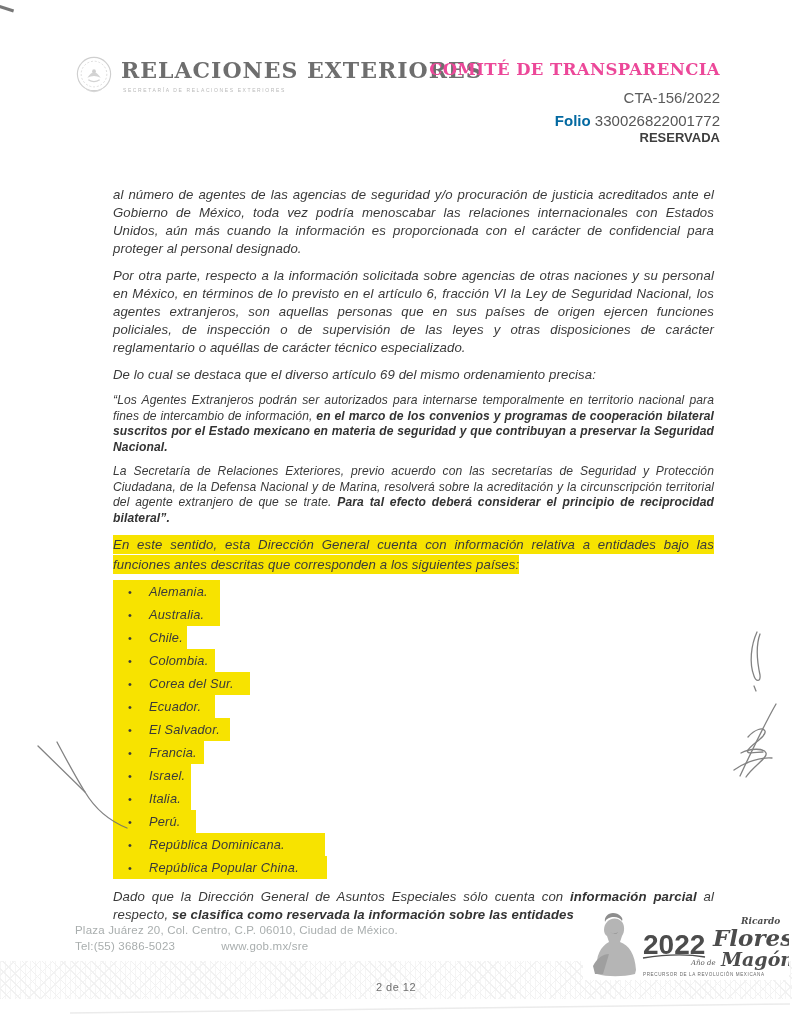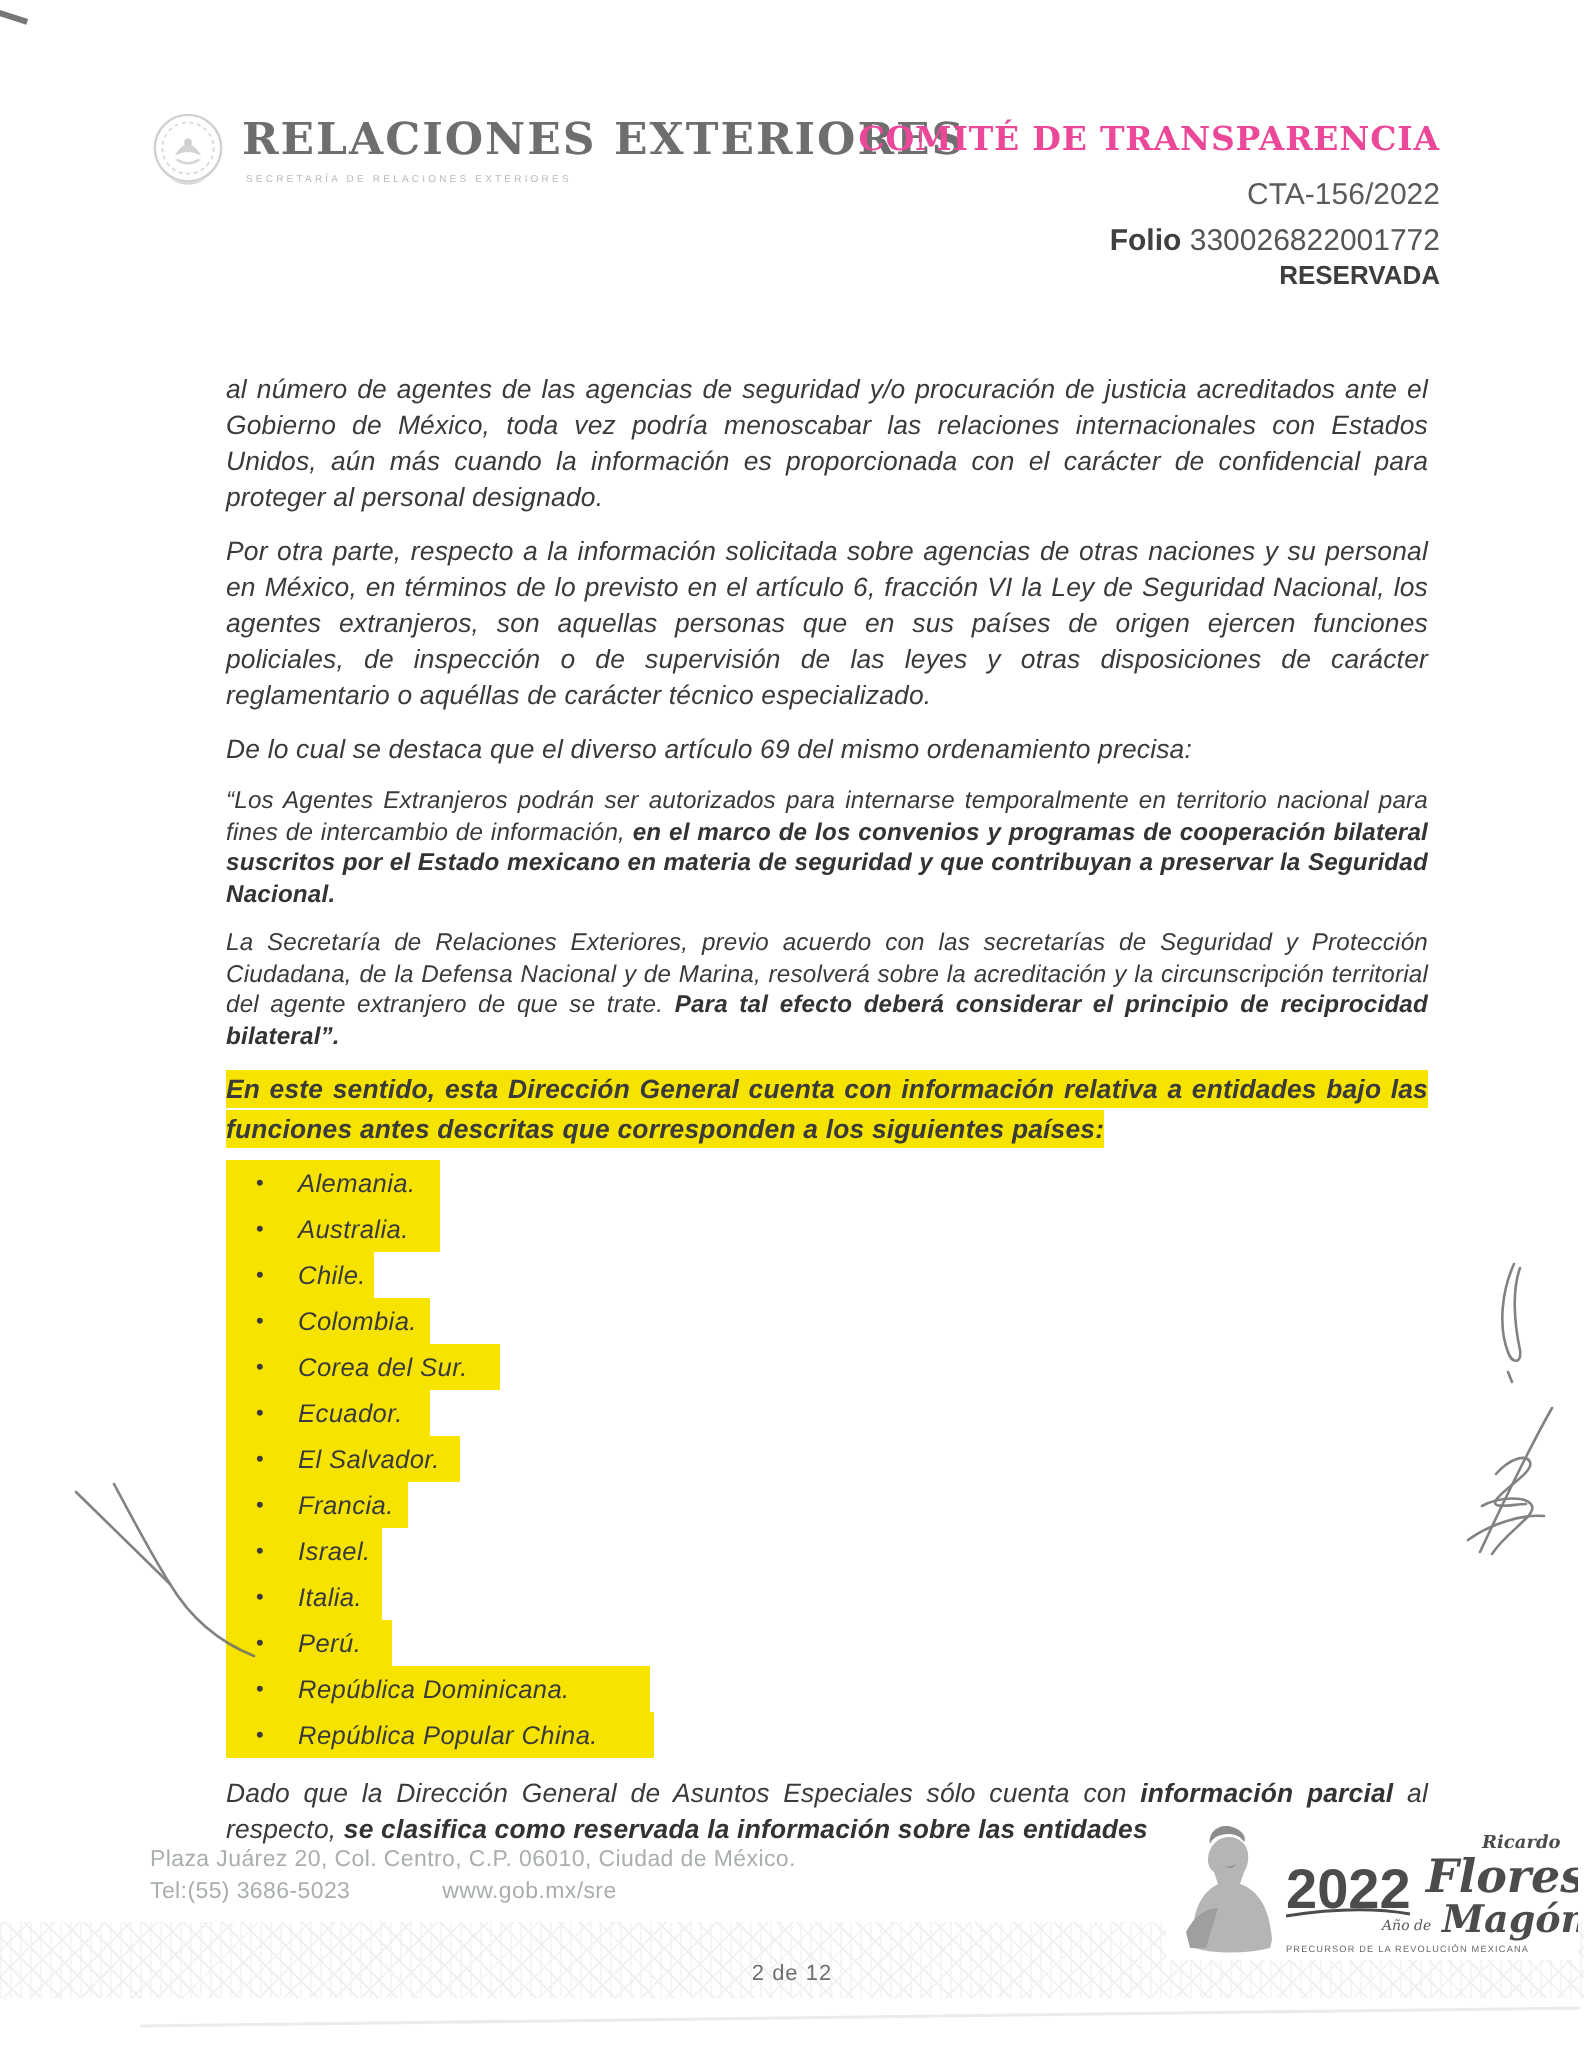--- a/index.html
+++ b/index.html
@@ -28,33 +28,33 @@
   .logo-sub {
     font-size: 5px; letter-spacing: 1.6px; color: #b9b9b9; margin-top: 4px; margin-left: 2px;
     white-space: nowrap;
   }
   .committee-block { position: absolute; right: 72px; top: 60px; width: 330px; text-align: right; }
   .committee-title {
     font-family: "DejaVu Serif", serif; font-weight: bold; font-size: 16.5px;
     letter-spacing: .4px; color: #ec4899; margin-bottom: 10px;
   }
   .committee-line { font-size: 15px; color: #555555; line-height: 17px; }
-  .committee-line b { color: #404040; }
+  .committee-line b { color: #0369a1; }
   .committee-ref { margin-bottom: 6px; color: #5b5b5b; }
   .committee-reserved { font-weight: bold; color: #3e3e3e; font-size: 13px; margin-top: 1px; }
   
   .doc-body {
     position: absolute; left: 113px; top: 186px; width: 601px;
     font-style: italic; text-align: justify;
   }
   .para { font-size: 13.2px; line-height: 18px; margin-bottom: 9px; letter-spacing: .1px; }
   .quote { font-size: 12.1px; line-height: 15.5px; margin-bottom: 9px; letter-spacing: .1px; }
   .quote b, .para b { color: #333333; }
   .hl-para { font-size: 13.2px; line-height: 19.5px; margin-bottom: 6px; letter-spacing: .1px; }
-  .hl-para span { background: var(--highlight, #f7e300); padding: 2px 0; box-decoration-break: clone; font-weight: bold; -webkit-box-decoration-break: clone; }
+  .hl-para span { background: var(--highlight, #f7e300); padding: 2px 0; box-decoration-break: clone; -webkit-box-decoration-break: clone; }
   .country-list { margin-top: 4px; margin-bottom: 9px; }
   .country-item {
     display: flex; align-items: center; height: 23px;
     background: var(--highlight, #f7e300);
     font-size: 12.8px; letter-spacing: .2px; color: #3a3a3a;
   }
   .country-item .bullet { width: 14px; text-align: center; margin-left: 10px; font-style: normal; font-size: 11px; }
   .country-item .c-label { margin-left: 12px; white-space: nowrap; }
   
   .footer-address {

